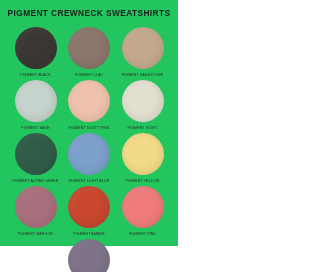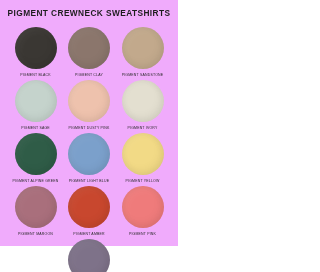--- a/index.html
+++ b/index.html
@@ -13,21 +13,21 @@
 
   body {
     background: #ffffff;
     font-family: "Liberation Sans", sans-serif;
     -webkit-font-smoothing: antialiased;
   }
 
   .page {
     width: 178px;
     height: 246px;
-    background: #f0abfc;
+    background: #22c55e;
     padding: 0;
     position: relative;
   }
 
   
   .page-title {
     text-align: center;
     font-size: 8.3px;
     font-weight: 700;
     letter-spacing: 0.42px;

